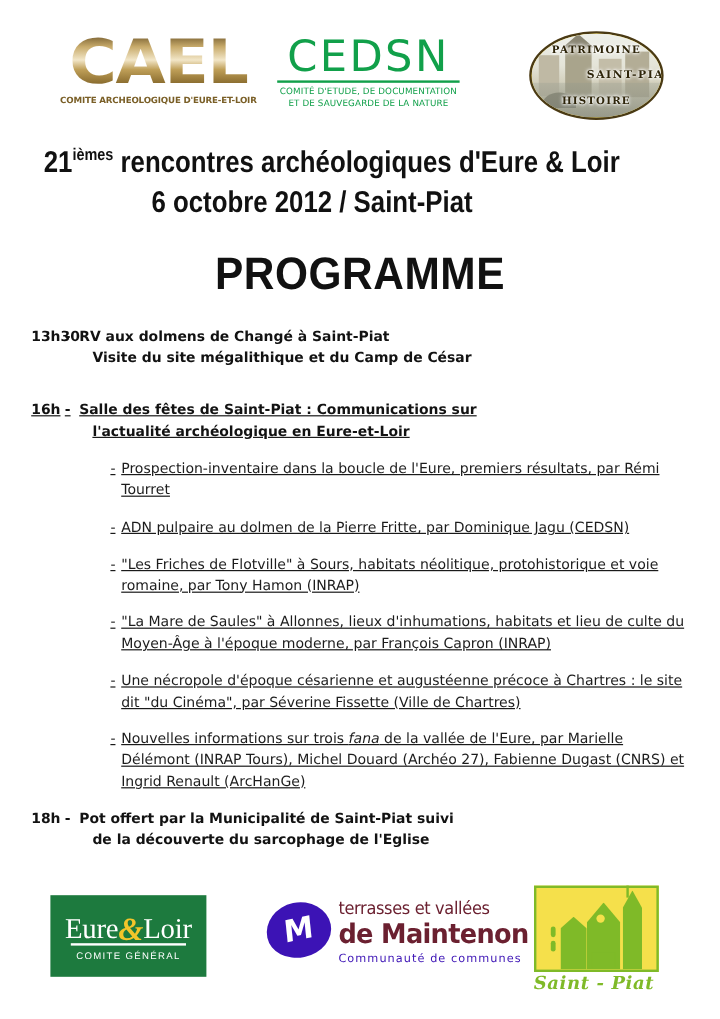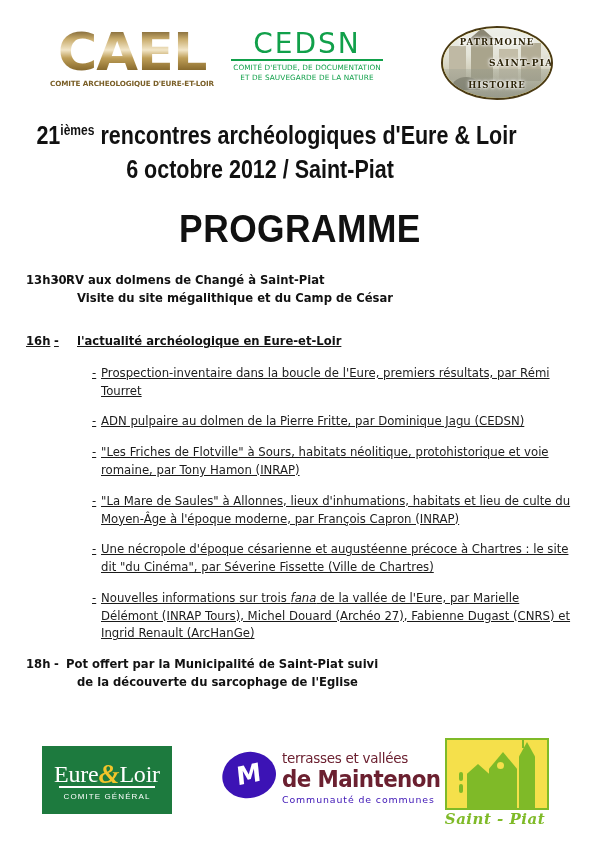--- a/index.html
+++ b/index.html
@@ -60,21 +60,21 @@
   
   .logo-cedsn {
     position: absolute;
     left: 222px;
     top: 6px;
     width: 170px;
     text-align: center;
   }
   .cedsn-word {
     font-family: "DejaVu Sans", sans-serif;
-    font-size: 28px;
+    font-size: 36px;
     line-height: 1.0;
     letter-spacing: 2px;
     color: #11a04a;
     font-weight: 400;
   }
   .cedsn-rule {
     height: 2px;
     background: #11a04a;
     width: 152px;
     margin: 1px auto 2px auto;
@@ -493,20 +493,21 @@
         <span class="l2">Visite du site mégalithique et du Camp de César</span>
       </div>
     </div>
   </div>
 
   <div class="sched-block" style="margin-top:26px;text-decoration:underline;">
     <div class="sched-row">
       <div class="sched-time">16h</div>
       <div class="sched-dash">-</div>
       <div class="sched-text">
+        <span>Salle des fêtes de Saint-Piat : Communications sur</span>
         <span class="l2">l'actualité archéologique en Eure-et-Loir</span>
       </div>
     </div>
 
     <div class="talks">
       <div class="talk">
         <span class="talk-bullet">-</span>
         <span class="talk-body"><span>Prospection-inventaire dans la boucle de l'Eure, premiers résultats, par Rémi Tourret</span></span>
       </div>
       <div class="talk">

